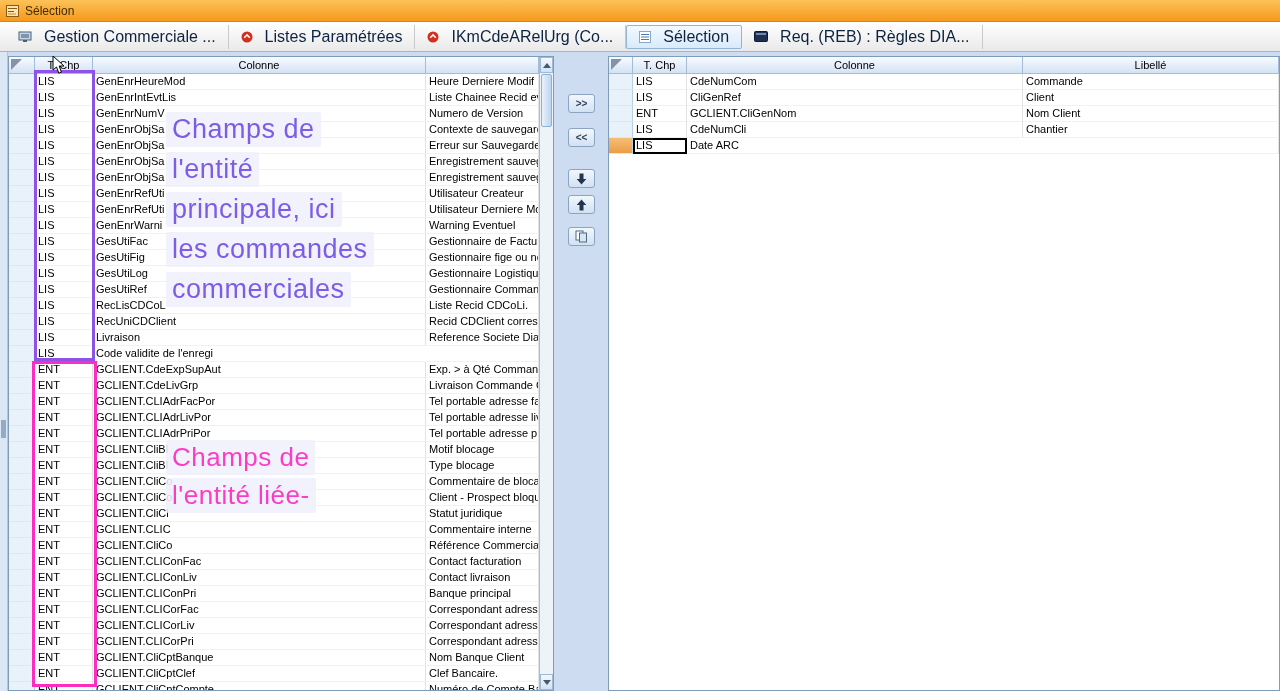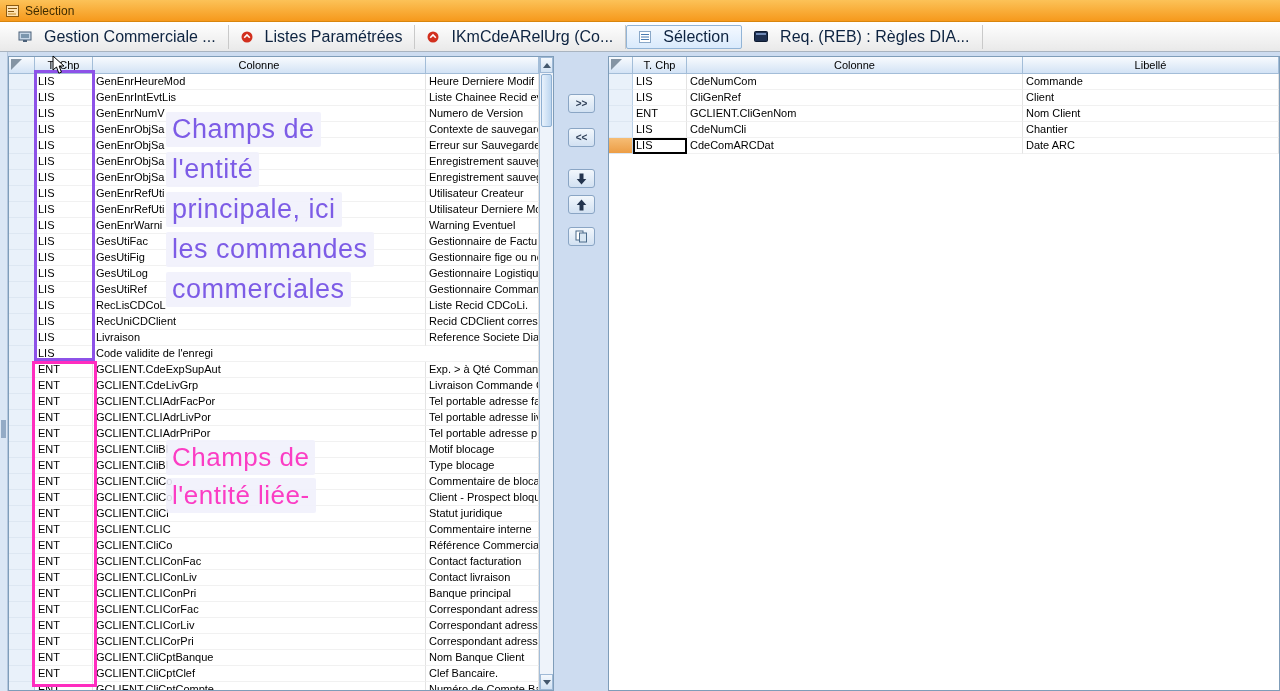--- a/index.html
+++ b/index.html
@@ -497,21 +497,20 @@
           <div class="row">
             <div class="cell sel-cell w-sel"></div>
             <div class="cell cell-t w-t">LIS</div>
             <div class="cell w-c">CdeNumCli</div>
             <div class="cell w-l">Chantier</div>
           </div>
 
           <div class="row selected">
             <div class="cell sel-cell w-sel"></div>
             <div class="cell cell-t w-t">LIS</div>
-            <div class="cell w-c">CdeComARCDat</div>
             <div class="cell w-l">Date ARC</div>
           </div>
         </div>
     </div>
 
     <div class="hl-rect" style="left:34px; top:18px; width:61px; height:291px; border-color:#8d52e8;"></div>
     <div class="hl-rect" style="left:32px; top:309px; width:65px; height:326px; border-color:#ff2dbf;"></div>
 
     <div class="annotation" id="annPrimary" style="left:166px; top:60px;">
 

